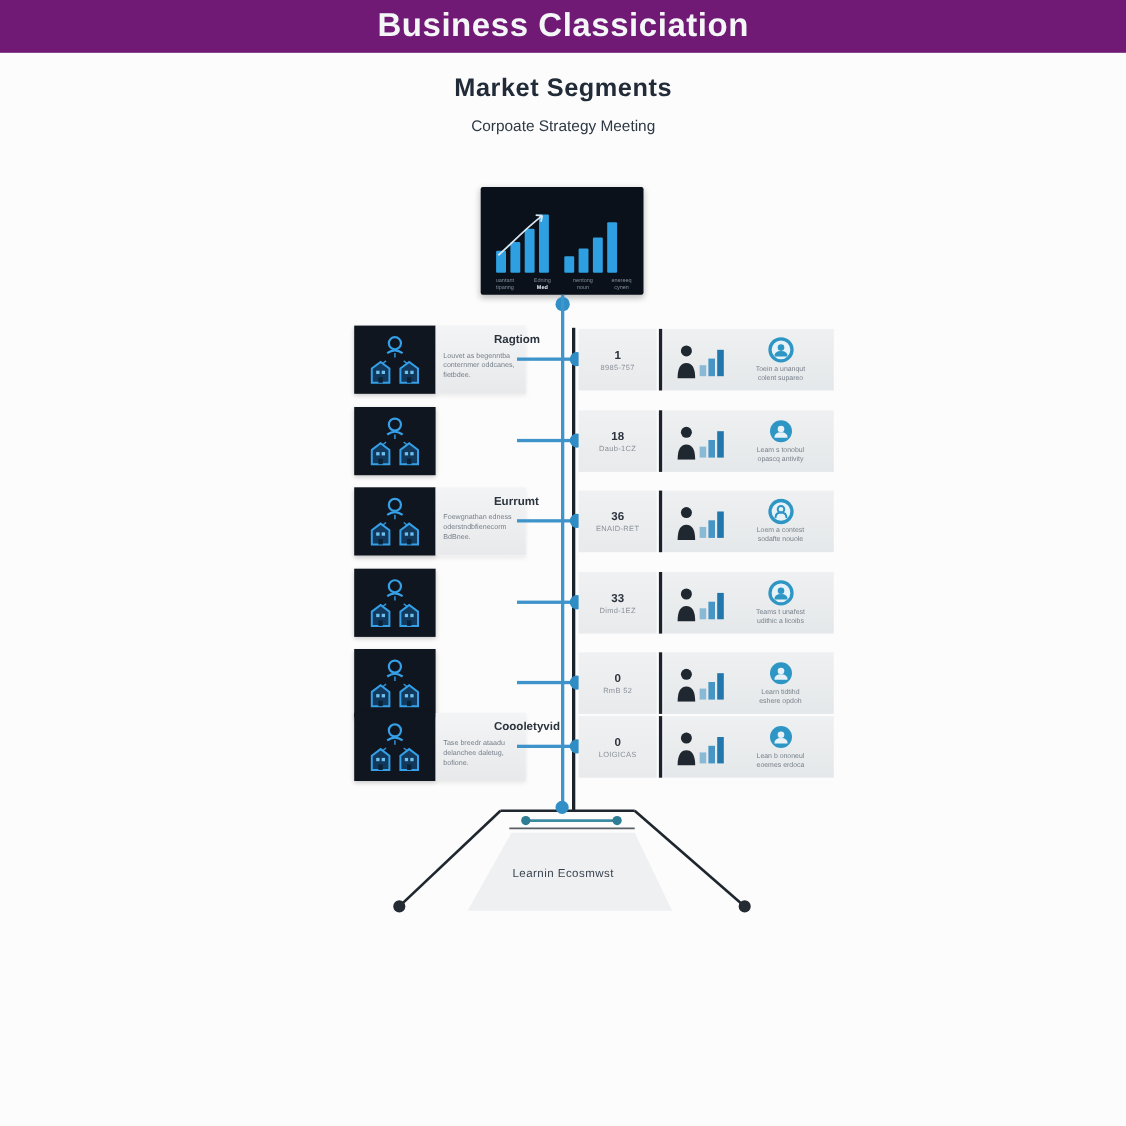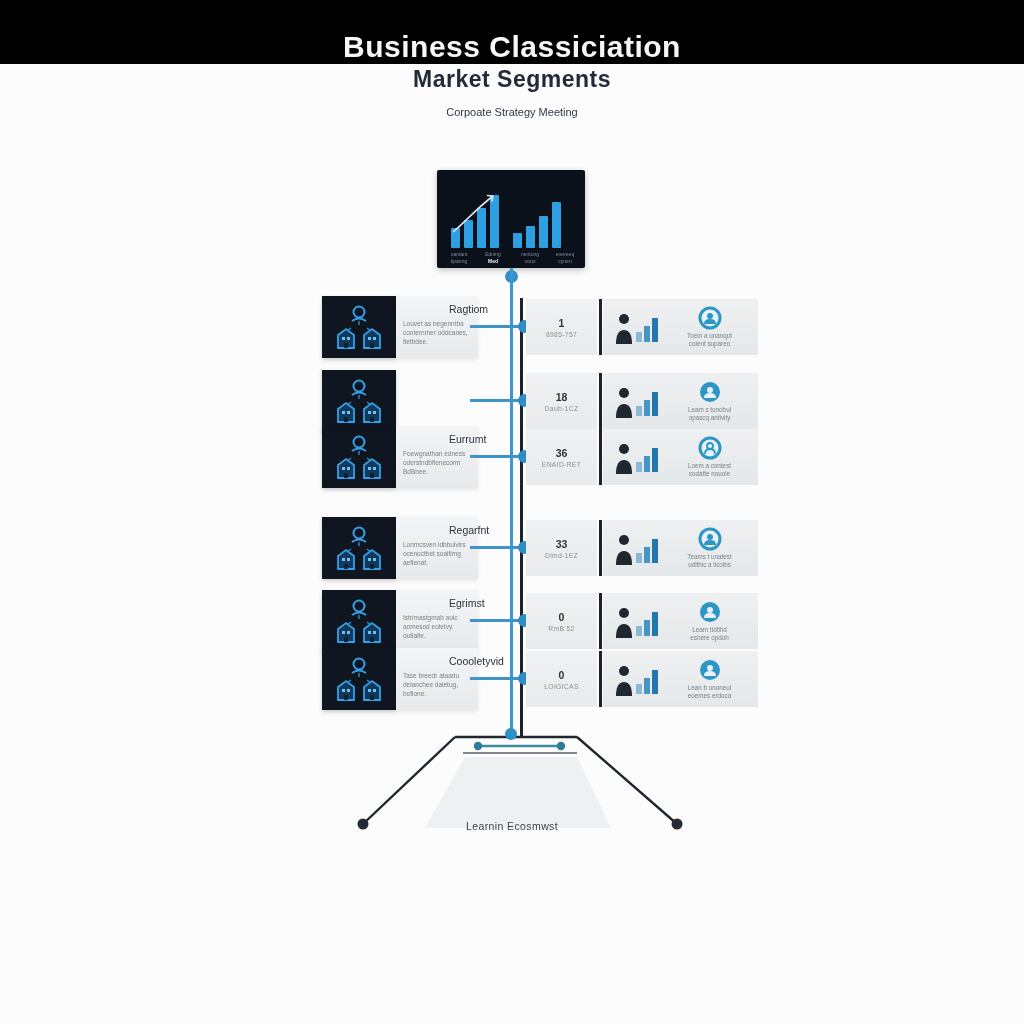--- a/index.html
+++ b/index.html
@@ -3,31 +3,31 @@
 <meta charset="utf-8">
 <style>
   * { margin:0; padding:0; box-sizing:border-box; }
   html,body { width:1024px; height:1024px; }
   body {
     position:relative; overflow:hidden; background:#fcfcfd;
     font-family:"Liberation Sans", sans-serif; color:#2b333d;
   }
   
   .top-bar {
-    position:absolute; left:0; top:0; width:1024px; height:64px;
-    background:#000000; display:flex; align-items:flex-end; justify-content:center;
+    position:absolute; left:0; top:0; width:1024px; height:48px;
+    background:#701a75; display:flex; align-items:center; justify-content:center;
   }
   .top-bar-title { color:#f4f6f8; font-size:30px; font-weight:700; letter-spacing:.5px; }
   .page-title {
     position:absolute; left:0; top:66px; width:1024px; text-align:center;
     font-size:23px; font-weight:700; color:#222c39; letter-spacing:.5px;
   }
   .page-subtitle {
     position:absolute; left:0; top:106px; width:1024px; text-align:center;
-    font-size:11px; font-weight:500; color:#2e3944;
+    font-size:14px; font-weight:500; color:#2e3944;
   }
   
   .chart-panel {
     position:absolute; left:437px; top:170px; width:148px; height:98px;
     background:#0b111b; border-radius:2px; box-shadow:0 2px 6px rgba(0,0,0,.25);
   }
   .chart-panel svg { display:block; }
   
   .spine-blue { position:absolute; left:510px; top:268px; width:3px; height:468px; background:#3f96cc; }
   .spine-dark { position:absolute; left:520px; top:298px; width:3px; height:440px; background:#1b222c; }
@@ -40,21 +40,21 @@
   .icon-box {
     position:absolute; left:0; top:0; width:74px; height:62px;
     background:#10161f; display:flex; align-items:center; justify-content:center;
     box-shadow:0 2px 4px rgba(0,0,0,.2);
   }
   .text-box {
     position:absolute; left:74px; top:0; width:82px; height:62px;
     background:linear-gradient(180deg,#f3f4f5,#e7e9eb);
     padding:7px 5px 4px 7px; box-shadow:0 2px 4px rgba(0,0,0,.08);
   }
-  .row-title { font-size:10.5px; font-weight:400; color:#2b333d; margin-bottom:4px;padding-left:46px; }
+  .row-title { font-size:10.5px; font-weight:700; color:#2b333d; margin-bottom:4px;padding-left:46px; }
   .row-desc  { font-size:6.5px; line-height:1.4; color:#78818b; }
   .connector { position:absolute; left:148px; top:29px; width:58px; height:3px; background:#3e93ca; }
   .connector-dot {
     position:absolute; left:196px; top:24px; width:13px; height:13px;
     border-radius:50%; background:#2f8cc4;
   }
   .num-box {
     position:absolute; left:204px; top:3px; width:71px; height:56px;
     background:linear-gradient(180deg,#f0f1f2,#e8eaec);
     display:flex; flex-direction:column; align-items:center; justify-content:center; gap:2px;
@@ -66,21 +66,21 @@
     position:absolute; left:281px; top:3px; width:155px; height:56px;
     background:linear-gradient(180deg,#eef0f1,#e5e8ea);
     display:flex; align-items:center; padding:0 8px 0 12px; gap:8px;
   }
   .badge-col { flex:1; display:flex; flex-direction:column; align-items:center; gap:2px; }
   .detail-text { font-size:6.3px; line-height:1.35; color:#78818b; text-align:center; }
   
   .bottom-art { position:absolute; left:350px; top:725px; width:340px; height:115px; }
   .trapezoid-label {
     position:absolute; left:432px; top:788px; width:160px; text-align:center;
-    font-size:10.5px; color:#3a4450; letter-spacing:.4px; font-weight:500;margin-top:32px;
+    font-size:10.5px; color:#3a4450; letter-spacing:.4px; font-weight:500;
   }
 </style>
 </head>
 <body>
 
 <div class="top-bar">
   <span class="top-bar-title">Business Classiciation</span>
 </div>
 <div class="page-title">Market Segments</div>
 <div class="page-subtitle">Corpoate Strategy Meeting</div>
@@ -205,21 +205,21 @@
         <path d="M6,18 q0,-5 6,-5 q6,0 6,5 z" fill="#e6f2f8"></path>
       </svg>
       <div class="detail-text">
         <div>Leam s tonobul</div>
           <div>opascq antivity</div>
       </div>
     </div>
   </div>
 </div>
 
-<div class="seg-row" style="top:426px">
+<div class="seg-row" style="top:443px">
   <div class="icon-box">
     <svg width="48" height="46" viewBox="0 0 48 46">
       <circle cx="24" cy="8" r="5.5" fill="none" stroke="#35a0e8" stroke-width="2"></circle>
       <path d="M17,17 q7,-5 14,0" fill="none" stroke="#35a0e8" stroke-width="2"></path>
       <path d="M24,17 V21 M16,24 L12,27 M32,24 L36,27" stroke="#2f8fd0" stroke-width="1.4" fill="none"></path>
       <path d="M3,31 l8,-6 8,6 v13 h-16 z" fill="#12395c" stroke="#35a0e8" stroke-width="1.8"></path>
       <rect x="7" y="33" width="3" height="3" fill="#6ec0f0"></rect>
         <rect x="12" y="33" width="3" height="3" fill="#6ec0f0"></rect>
       <rect x="9" y="39" width="4" height="5" fill="#0b2236"></rect>
       <path d="M29,31 l8,-6 8,6 v13 h-16 z" fill="#12395c" stroke="#35a0e8" stroke-width="1.8"></path>
@@ -270,24 +270,20 @@
       <path d="M3,31 l8,-6 8,6 v13 h-16 z" fill="#12395c" stroke="#35a0e8" stroke-width="1.8"></path>
       <rect x="7" y="33" width="3" height="3" fill="#6ec0f0"></rect>
         <rect x="12" y="33" width="3" height="3" fill="#6ec0f0"></rect>
       <rect x="9" y="39" width="4" height="5" fill="#0b2236"></rect>
       <path d="M29,31 l8,-6 8,6 v13 h-16 z" fill="#12395c" stroke="#35a0e8" stroke-width="1.8"></path>
       <rect x="33" y="33" width="3" height="3" fill="#6ec0f0"></rect>
         <rect x="38" y="33" width="3" height="3" fill="#6ec0f0"></rect>
       <rect x="35" y="39" width="4" height="5" fill="#0b2236"></rect>
     </svg>
   </div>
-  <div class="text-box">
-    <div class="row-title">Regarfnt</div>
-    <div class="row-desc">Lonmcsven ldbbulvirs ocenoctbet soaltimg aeflenat.</div>
-  </div>
   <div class="connector"></div>
   <div class="connector-dot"></div>
   <div class="num-box">
     <div class="num-value">33</div>
     <div class="num-code">Dimd-1EZ</div>
   </div>
   <div class="row-divider"></div>
   <div class="detail-box">
     <svg width="46" height="34" viewBox="0 0 46 34">
       <circle cx="9" cy="9" r="5" fill="#1f2730"></circle>
@@ -318,24 +314,20 @@
       <path d="M24,17 V21 M16,24 L12,27 M32,24 L36,27" stroke="#2f8fd0" stroke-width="1.4" fill="none"></path>
       <path d="M3,31 l8,-6 8,6 v13 h-16 z" fill="#12395c" stroke="#35a0e8" stroke-width="1.8"></path>
       <rect x="7" y="33" width="3" height="3" fill="#6ec0f0"></rect>
         <rect x="12" y="33" width="3" height="3" fill="#6ec0f0"></rect>
       <rect x="9" y="39" width="4" height="5" fill="#0b2236"></rect>
       <path d="M29,31 l8,-6 8,6 v13 h-16 z" fill="#12395c" stroke="#35a0e8" stroke-width="1.8"></path>
       <rect x="33" y="33" width="3" height="3" fill="#6ec0f0"></rect>
         <rect x="38" y="33" width="3" height="3" fill="#6ec0f0"></rect>
       <rect x="35" y="39" width="4" height="5" fill="#0b2236"></rect>
     </svg>
-  </div>
-  <div class="text-box">
-    <div class="row-title">Egrimst</div>
-    <div class="row-desc">Istrimastgmab aulc aomesod eoletvy outlafie.</div>
   </div>
   <div class="connector"></div>
   <div class="connector-dot"></div>
   <div class="num-box">
     <div class="num-value">0</div>
     <div class="num-code">RmB 52</div>
   </div>
   <div class="row-divider"></div>
   <div class="detail-box">
     <svg width="46" height="34" viewBox="0 0 46 34">

